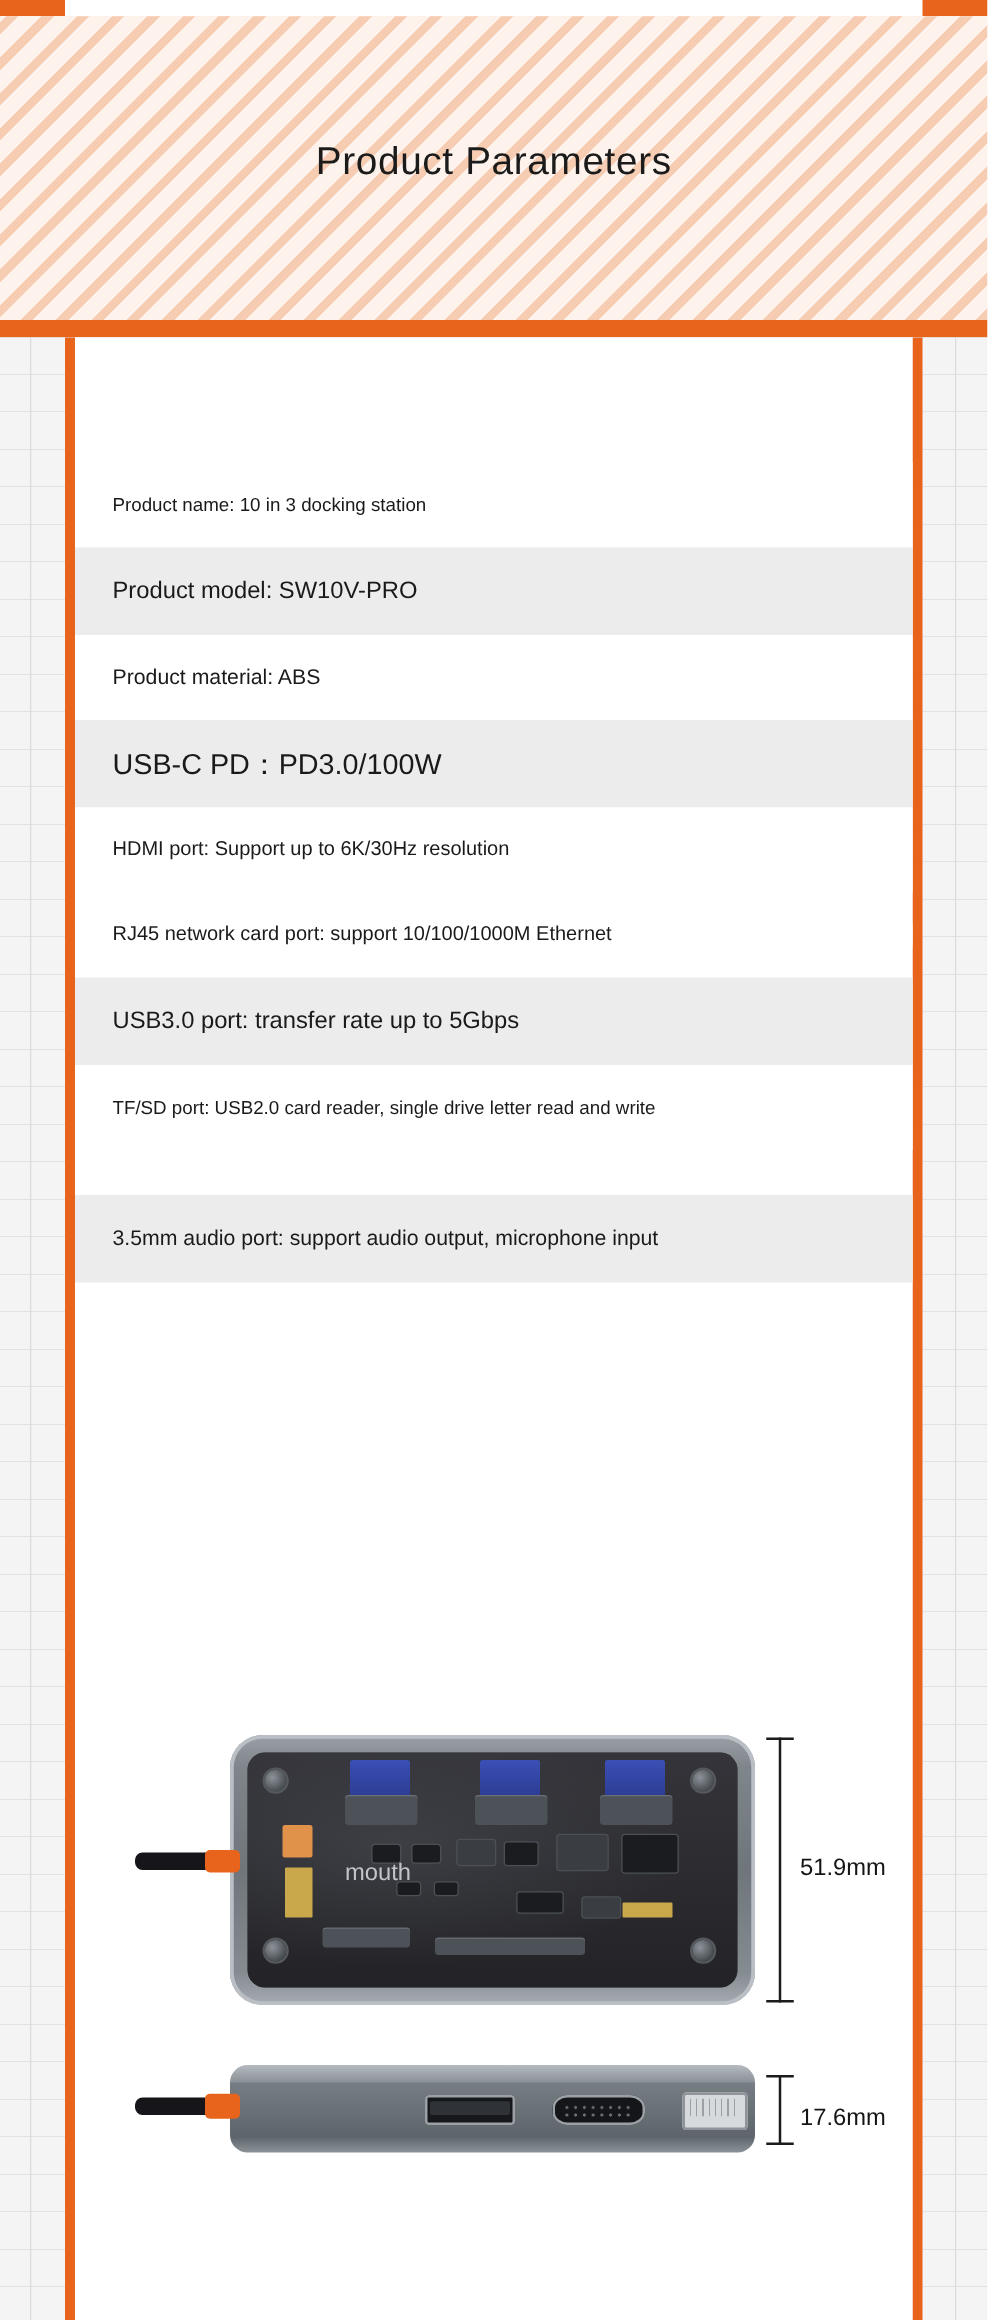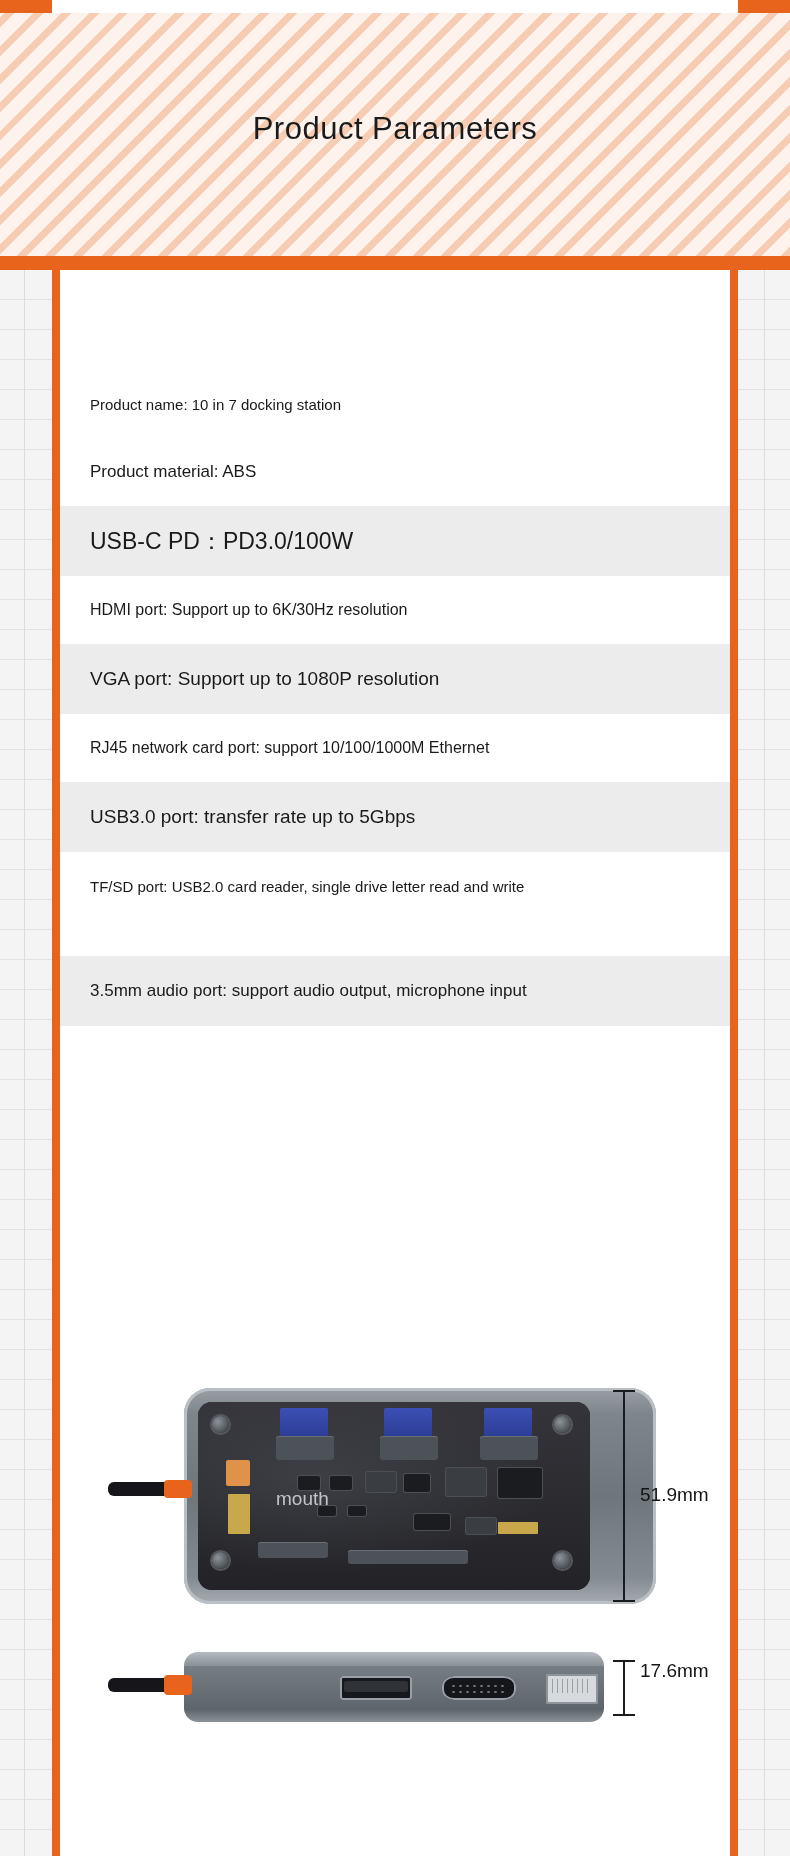--- a/index.html
+++ b/index.html
@@ -261,32 +261,32 @@
     left: 1px;
     width: 22px;
     height: 2px;
     background: #1b1b1b;
   }
   .dim-side-cap-t { top: 0; }
   .dim-side-cap-b { top: 54px; }
   .dim-side-label {
     position: absolute;
     left: 28px;
-    top: 0;
+    top: 24px;
     font-size: 19px;
     color: #151515;
     white-space: nowrap;
   }
 
   
   .device-top {
     position: absolute;
     left: 124px;
     top: 58px;
-    width: 472px;
+    width: 420px;
     height: 216px;
     border-radius: 26px;
     background: linear-gradient(180deg, #9aa0a5 0%, #7e858b 12%, #6e757b 50%, #848b91 88%, #a7adb2 100%);
     box-shadow: inset 0 0 0 3px #b9bfc4;
     overflow: hidden;
   }
   .device-top-inner {
     position: absolute;
     left: 14px; top: 14px;
     width: 392px; height: 188px;
@@ -462,33 +462,33 @@
   <div class="paper-left-line"></div>
   <div class="paper-right-line"></div>
 
   <div class="rail-left"></div>
   <div class="rail-right"></div>
 
   <div class="content">
 
     <div class="spec-table" id="spec-table">
         <div class="spec-row plain" style="height: 68px;">
-          <span class="spec-text" style="font-size: 15px;">Product name: 10 in 7 docking station</span>
+          <span class="spec-text" style="font-size: 15px;">Product name: 10 in 3 docking station</span>
+        </div>
+        <div class="spec-row shade" style="height: 70px;">
+          <span class="spec-text" style="font-size: 19px;">Product model: SW10V-PRO</span>
         </div>
         <div class="spec-row plain" style="height: 68px;">
           <span class="spec-text" style="font-size: 17px;">Product material: ABS</span>
         </div>
         <div class="spec-row shade" style="height: 70px;">
           <span class="spec-text" style="font-size: 23px;">USB-C PD：PD3.0/100W</span>
         </div>
         <div class="spec-row plain" style="height: 68px;">
           <span class="spec-text" style="font-size: 16px;">HDMI port: Support up to 6K/30Hz resolution</span>
-        </div>
-        <div class="spec-row shade" style="height: 70px;">
-          <span class="spec-text" style="font-size: 19px;">VGA port: Support up to 1080P resolution</span>
         </div>
         <div class="spec-row plain" style="height: 68px; border-radius: 27px;">
           <span class="spec-text" style="font-size: 16px;">RJ45 network card port: support 10/100/1000M Ethernet</span>
         </div>
         <div class="spec-row shade" style="height: 70px;">
           <span class="spec-text" style="font-size: 19px;">USB3.0 port: transfer rate up to 5Gbps</span>
         </div>
         <div class="spec-row plain" style="height: 68px;">
           <span class="spec-text" style="font-size: 15px;">TF/SD port: USB2.0 card reader, single drive letter read and write</span>
         </div>

